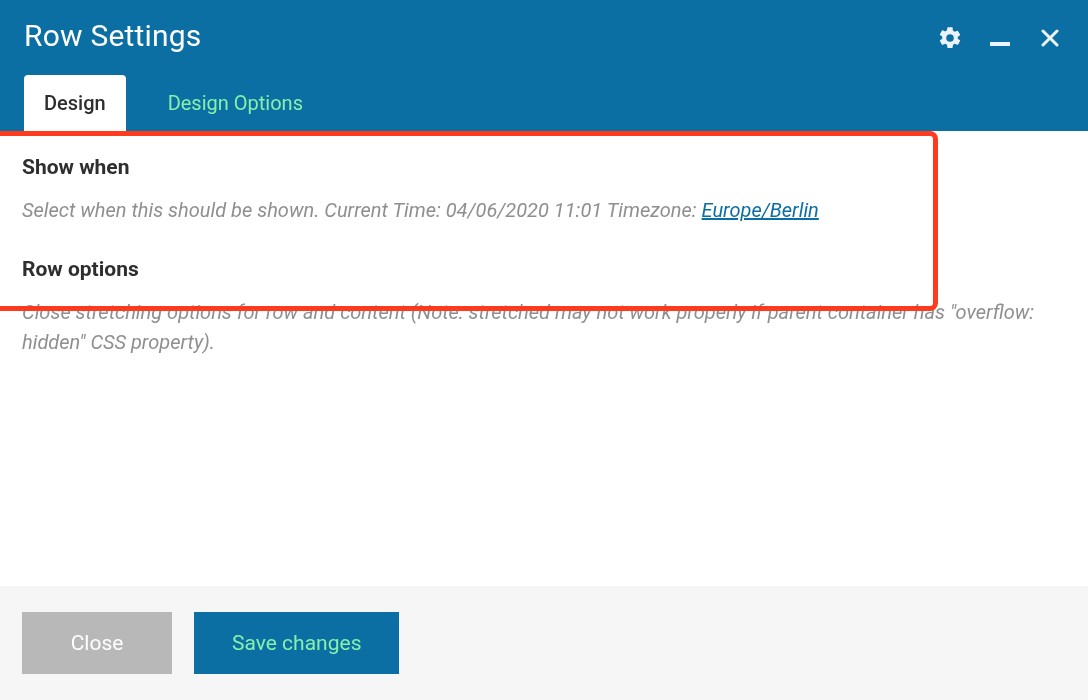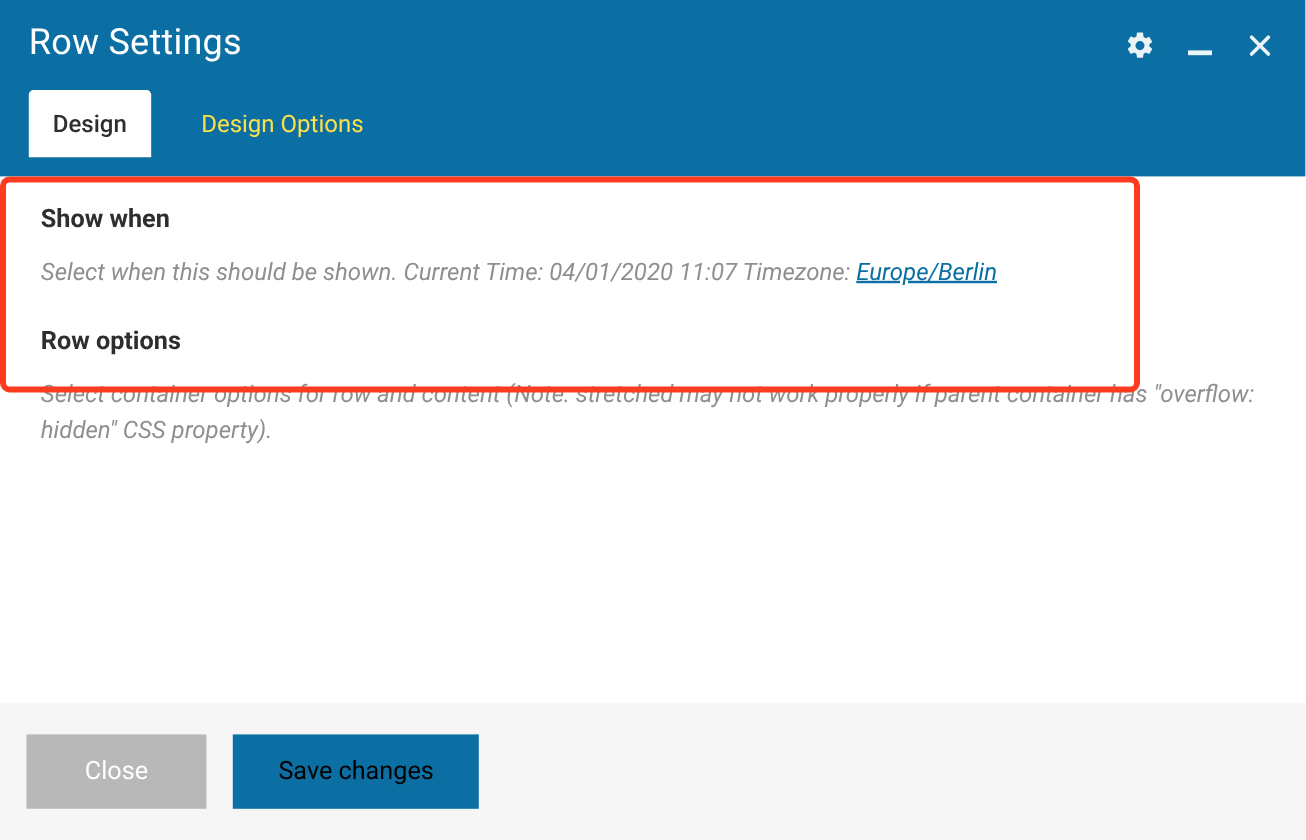--- a/index.html
+++ b/index.html
@@ -19,21 +19,21 @@
     font-family: -apple-system, BlinkMacSystemFont, "Segoe UI", Roboto, "Helvetica Neue", Arial, sans-serif;
     background: #fff;
     color: var(--text);
   }
   .panel { width: 1088px; height: 700px; display: flex; flex-direction: column; }
 
   
   .hdr {
     background: var(--brand);
     color: #fff;
-    padding: 14px 24px 16px 24px;
+    padding: 14px 24px 0 24px;
     position: relative;
   }
   .hdr-title {
     font-size: 30px;
     font-weight: 400;
     margin: 4px 0 22px 0;
     letter-spacing: .2px;
   }
   .hdr-actions {
     position: absolute;
@@ -60,29 +60,28 @@
     font-size: 20px;
     cursor: pointer;
     border-top-left-radius: 4px; border-top-right-radius: 4px;
   }
   .tab.active {
     background: #fff;
     color: var(--text);
     font-weight: 500;
   }
   .tab.inactive {
-    color: #fde047;
+    color: #86efac;
   }
 
   
   .body {
     flex: 1;
     padding: 24px 22px 18px 22px;
     position: relative;
-    margin-left: 12px;
   }
   .field { margin-bottom: 26px; }
   .field-label {
     font-weight: 700;
     font-size: 21px;
     margin-bottom: 14px;
   }
   .select-wrap {
     position: relative;
     width: 640px;
@@ -140,21 +139,21 @@
     cursor: pointer;
     display: inline-flex; align-items: center; justify-content: center;
     min-width: 150px;
   }
   .btn-secondary {
     background: var(--close-btn);
     color: #fff;
   }
   .btn-primary {
     background: var(--brand);
-    color: #000000;
+    color: #86efac;
   }
 </style>
 </head>
 <body>
 
 <div class="panel">
 
   <div class="hdr">
     <div class="hdr-title">Row Settings</div>
     <div class="hdr-actions">
@@ -179,27 +178,27 @@
     </div>
   </div>
 
   <div class="body">
 
     <div class="highlight-box" style="top:0; left:-12px; width:950px; height:180px;"></div>
 
     <div class="field">
       <div class="field-label">Show when</div>
       <div class="help">
-        <span>Select when this should be shown. Current Time: 04/01/2020 11:07 Timezone: </span><a href="#">Europe/Berlin</a>
+        <span>Select when this should be shown. Current Time: 04/06/2020 11:01 Timezone: </span><a href="#">Europe/Berlin</a>
       </div>
     </div>
 
     <div class="field" style="margin-top:32px;">
       <div class="field-label">Row options</div>
-      <div class="help">Select container options for row and content (Note: stretched may not work properly if parent container has "overflow: hidden" CSS property).</div>
+      <div class="help">Close stretching options for row and content (Note: stretched may not work properly if parent container has "overflow: hidden" CSS property).</div>
     </div>
 
   </div>
 
   <div class="footer">
     <button class="btn btn-secondary">Close</button>
     <button class="btn btn-primary">Save changes</button>
   </div>
 </div>
 

